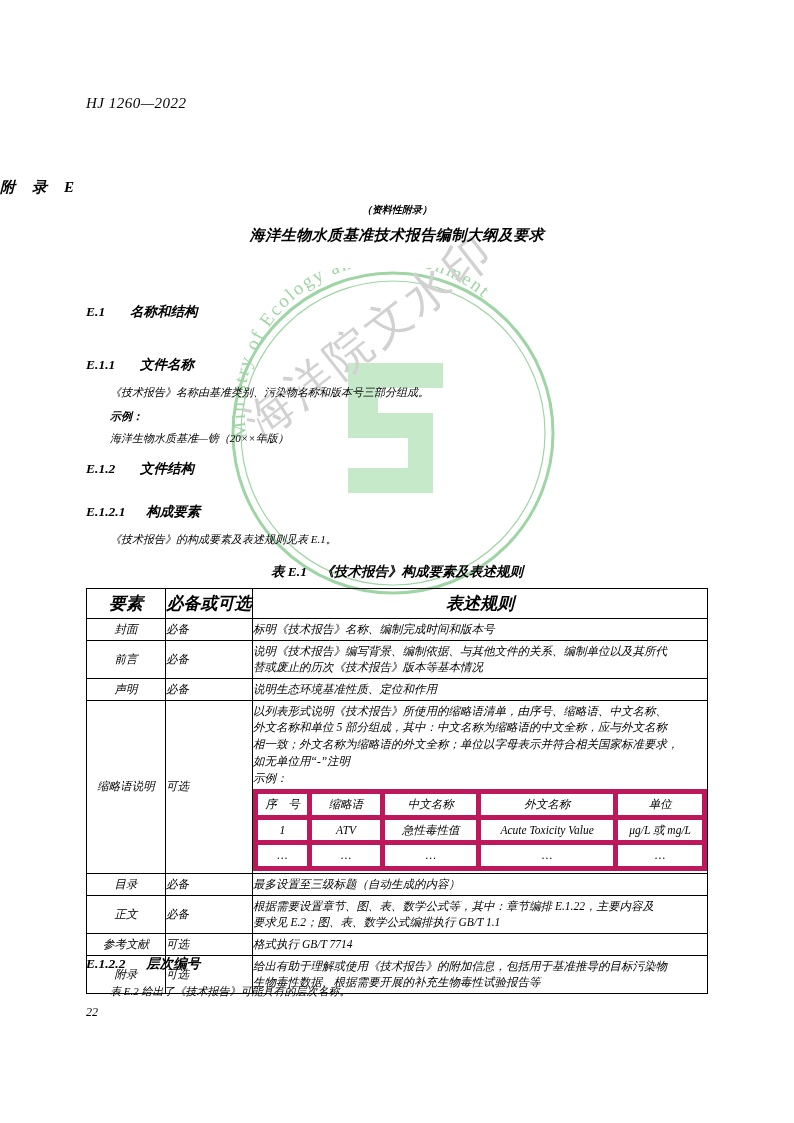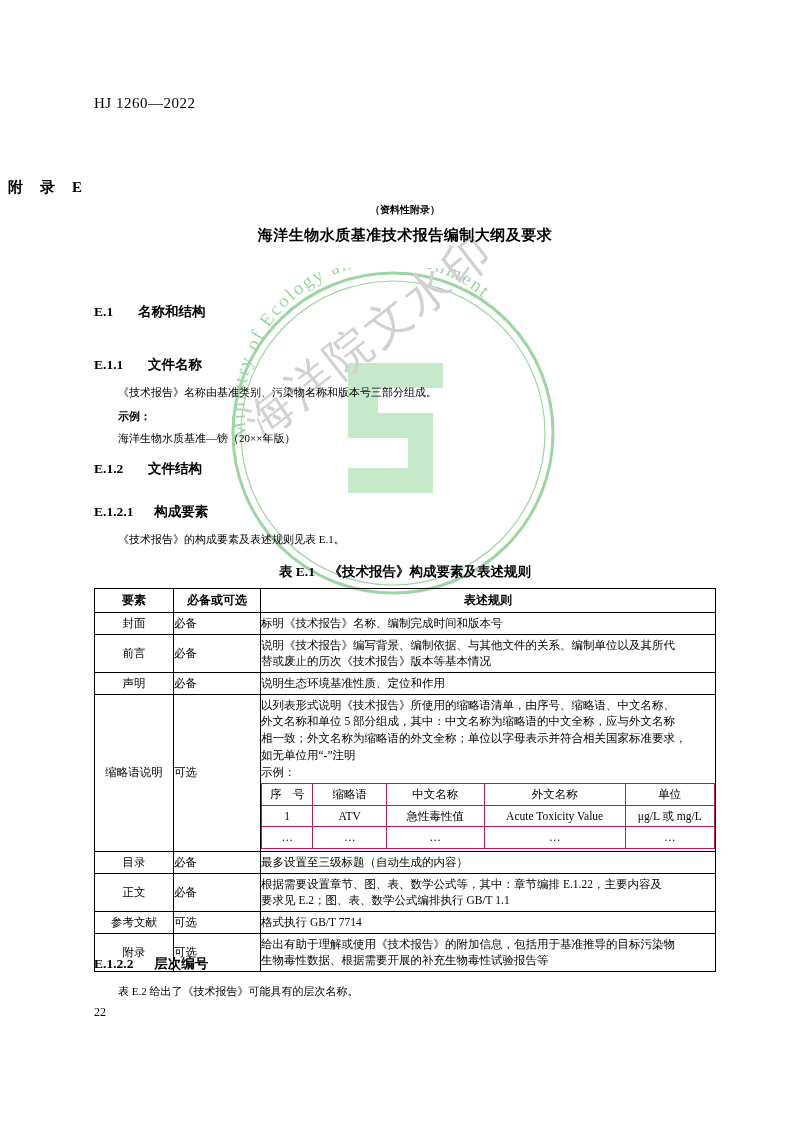--- a/index.html
+++ b/index.html
@@ -14,25 +14,26 @@
   .page {
     position: relative;
     width: 794px;
     height: 1123px;
     margin: 0 auto;
     background: #ffffff;
     overflow: hidden;
   }
   .content {
     position: absolute;
-    left: 8px;
+    left: 0;
     top: 0;
     width: 723px;
     height: 1123px;
     z-index: 3;
+    font-style: italic;
   }
 
   
   .watermark {
     position: absolute;
     left: 228px;
     top: 268px;
     width: 330px;
     height: 330px;
     z-index: 1;
@@ -151,21 +152,21 @@
     font-family: "Liberation Serif", "DejaVu Serif", serif;
   }
   table.main td, table.main th {
     border: 1px solid #000000;
     padding: 2px 0;
     vertical-align: middle;
   }
   table.main th {
     text-align: center;
     font-weight: bold;
-    font-size: 12px;
+    font-size: 17px;
     padding: 3px 0;
   }
   td.c-el {
     width: 78px;
     text-align: center;
   }
   td.c-req {
     width: 86px;
     text-align: left;
   }
@@ -182,21 +183,21 @@
   }
 
   
   table.inner {
     border-collapse: collapse;
     width: 100%;
     margin-top: 2px;
     font-size: 11.5px;
   }
   table.inner td {
-    border: 1px solid #be185d;
+    border: 5px solid #be185d;
     text-align: center;
     padding: 2px 3px;
   }
   table.inner td.i-seq { width: 48px; }
   table.inner td.i-abbr { width: 74px; }
   table.inner td.i-cn { width: 104px; }
   table.inner td.i-en { width: 150px; }
   table.inner td.i-unit { width: 92px; }
 
   

